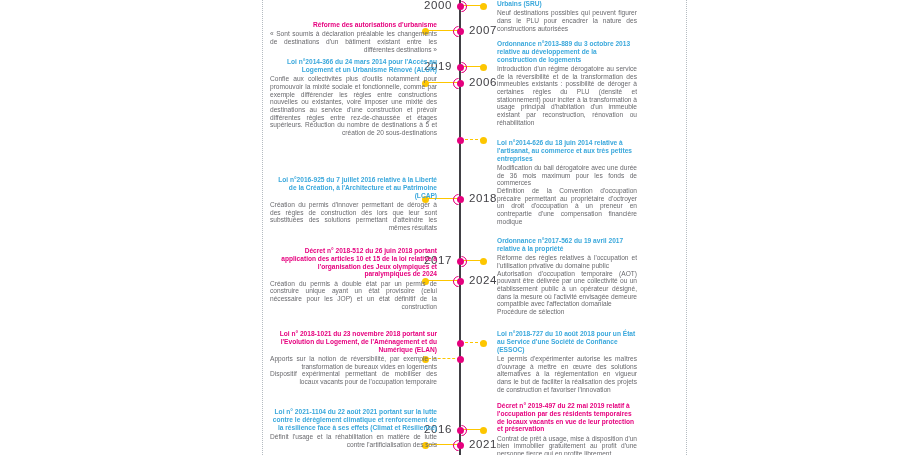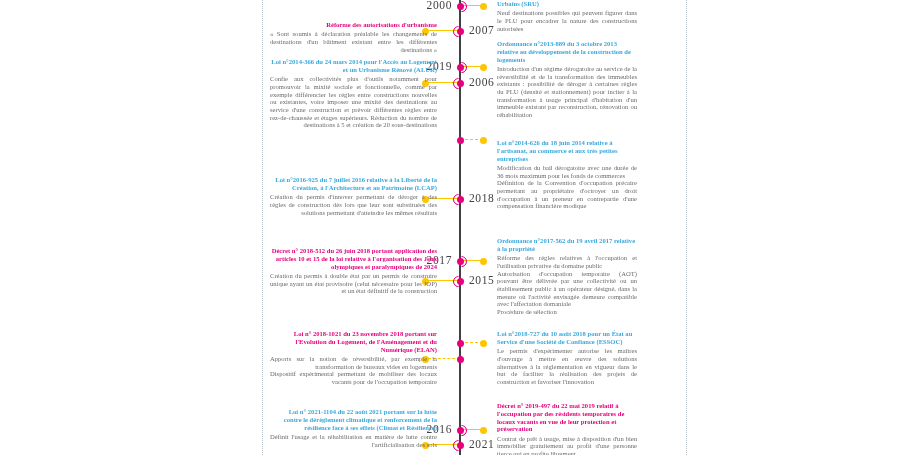--- a/index.html
+++ b/index.html
@@ -1,17 +1,17 @@
 <!DOCTYPE html>
 <html><head>
 <meta charset="utf-8">
 <style>
   html,body{margin:0;padding:0;background:#ffffff;}
   .canvas{position:relative;width:906px;height:455px;background:#ffffff;overflow:hidden;
-          font-family:Liberation Serif, serif;}
+          font-family:Liberation Sans, sans-serif;}
   
   .guide{position:absolute;top:0;bottom:0;width:0;border-left:1px dotted #b4bbc1;}
   .guide-l{left:262px;}
   .guide-r{left:686px;}
   
   .axis{position:absolute;top:0;bottom:0;left:459px;width:1.6px;background:#414045;}
   
   .node{position:absolute;left:0;width:100%;height:0;}
   .node>*{position:absolute;}
   .ylabel{top:-7px;font-size:11.5px;color:#414045;letter-spacing:.6px;}
@@ -100,21 +100,21 @@
 
   <div class="node" style="top:261px">
     <span class="ylabel side-l">2017</span>
     <span class="conn c-r"></span>
     <span class="arc open-r"></span>
     <span class="dot axis-dot"></span>
     <span class="dot end-dot e-r"></span>
   </div>
 
   <div class="node" style="top:281px">
-    <span class="ylabel side-r">2015</span>
+    <span class="ylabel side-r">2024</span>
     <span class="conn c-l"></span>
     <span class="arc open-l"></span>
     <span class="dot axis-dot"></span>
     <span class="dot end-dot e-l"></span>
   </div>
 
   <div class="node" style="top:343px">
     <span class="conn c-r dashed"></span>
     <span class="dot axis-dot"></span>
     <span class="dot end-dot e-r"></span>

